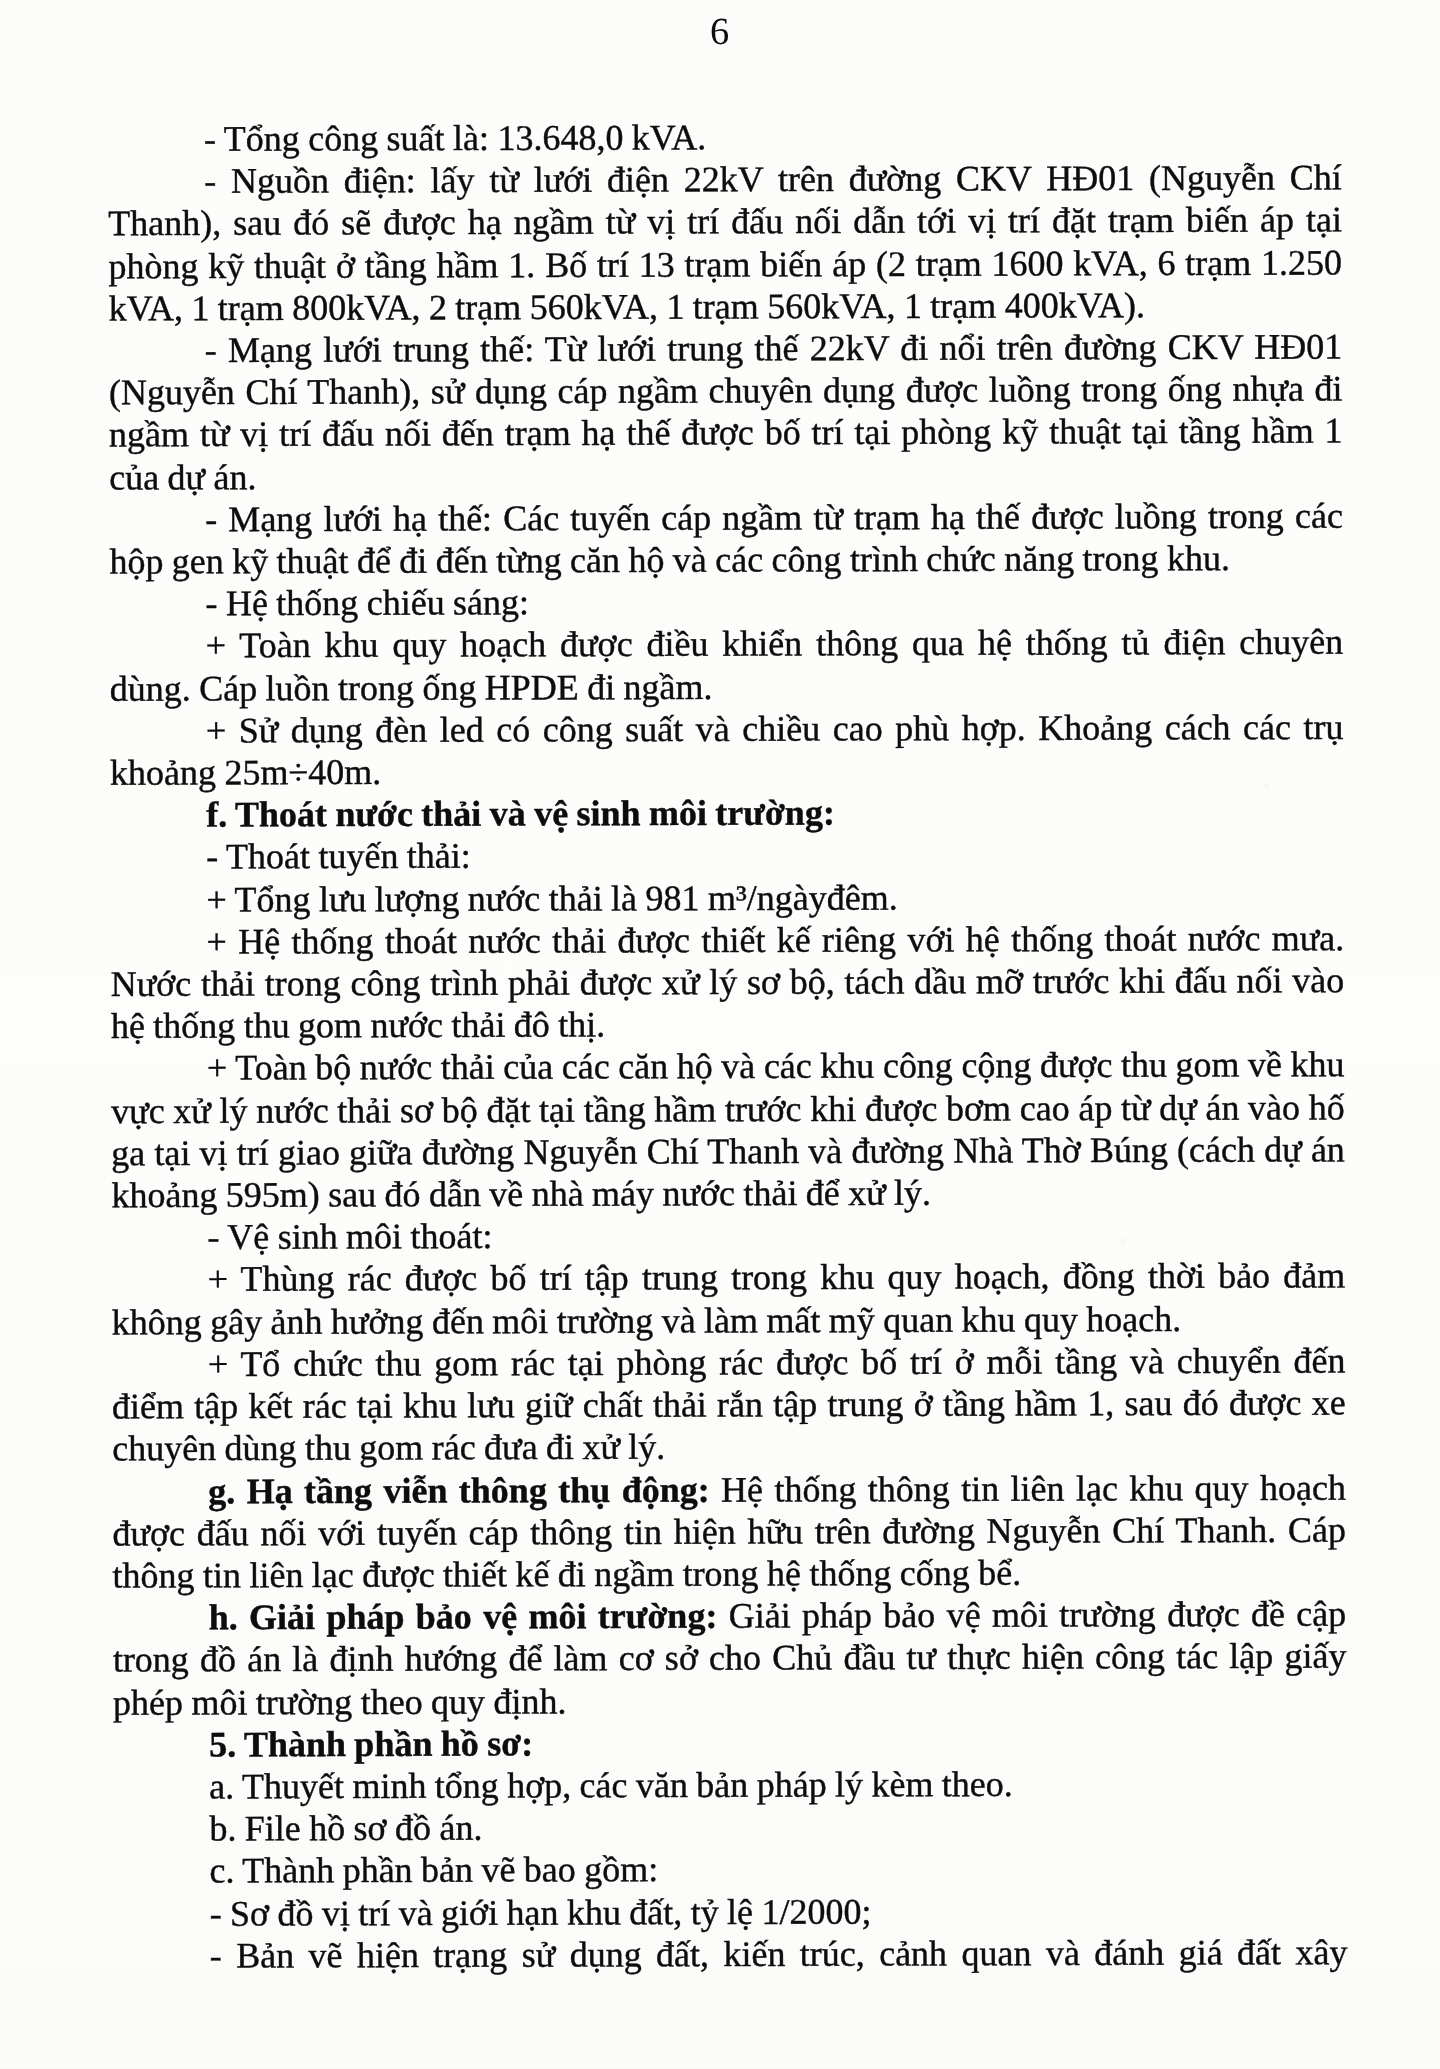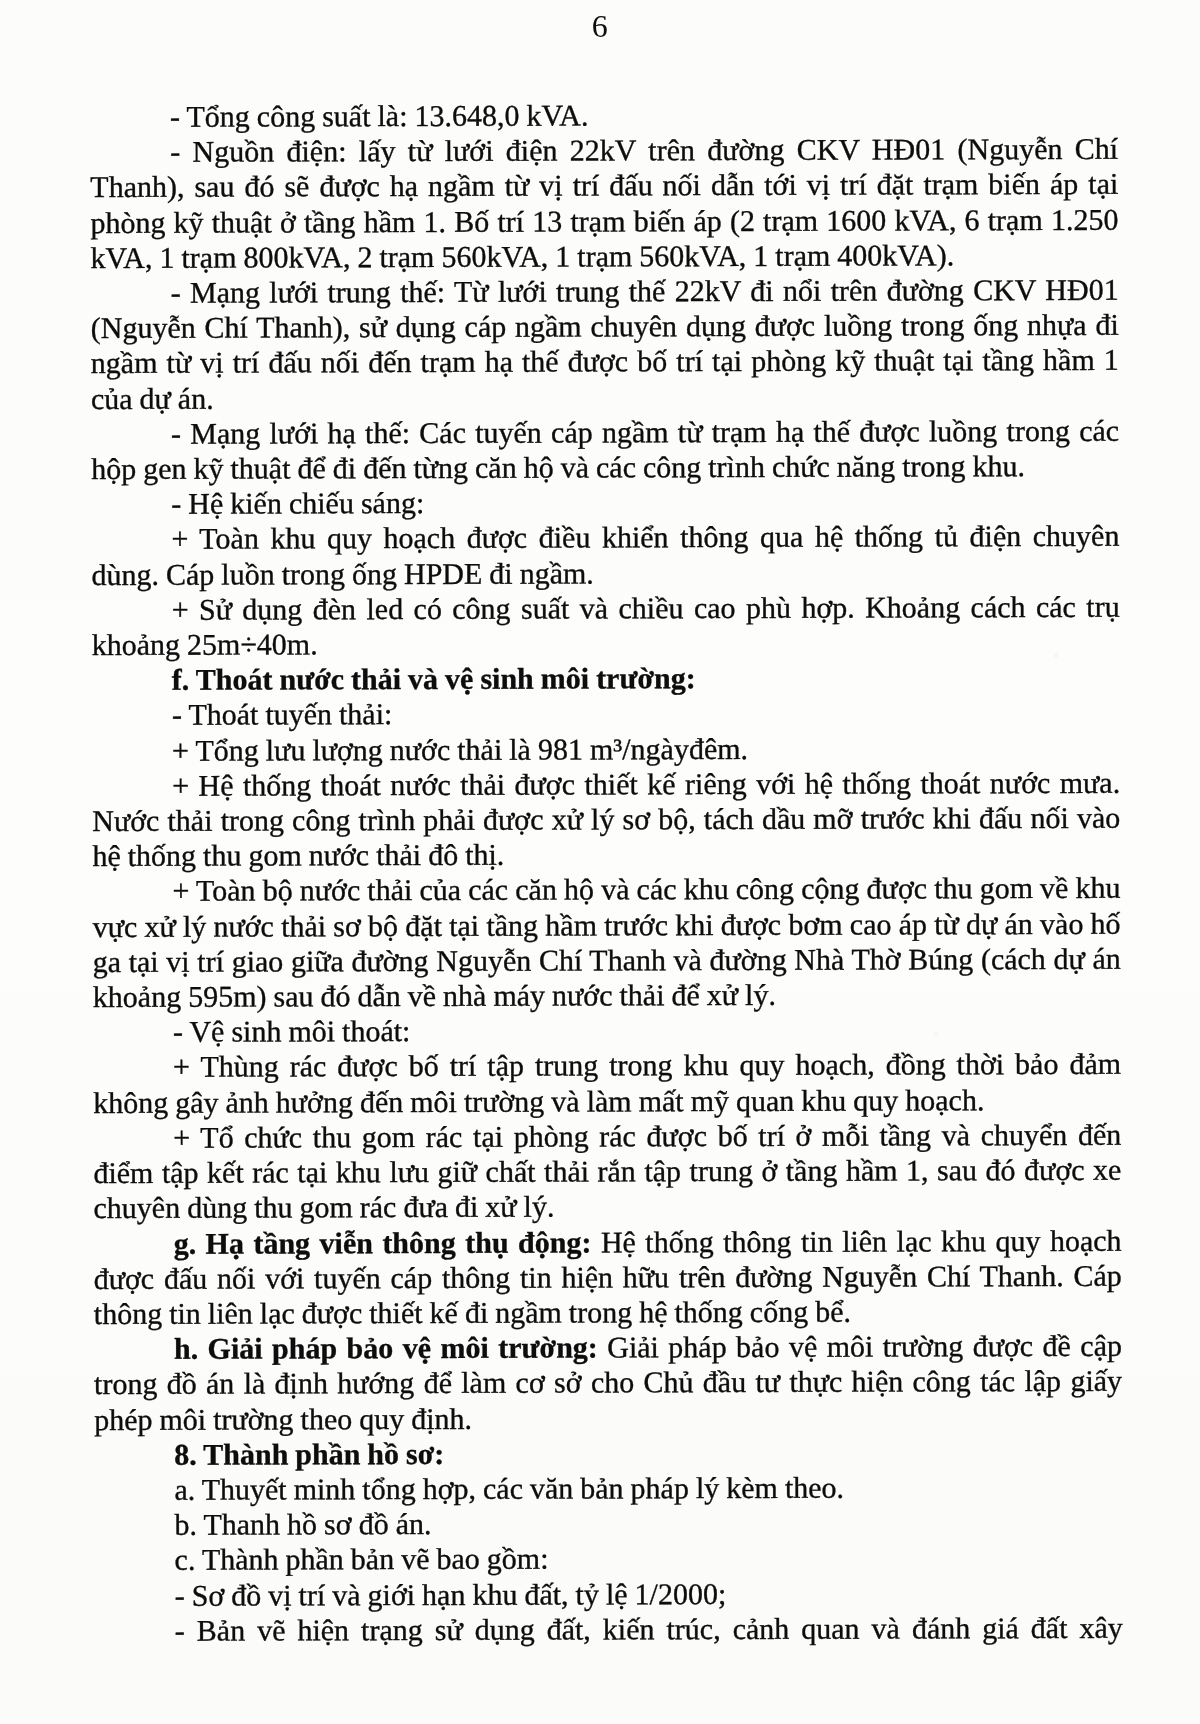--- a/index.html
+++ b/index.html
@@ -54,33 +54,33 @@
 </head>
 <body>
 
 <div class="page">
   <div class="page-number">6</div>
   <div class="doc-body" id="doc-body">
       <p class="para"><span>- Tổng công suất là: 13.648,0 kVA.</span></p>
       <p class="para"><span>- Nguồn điện: lấy từ lưới điện 22kV trên đường CKV HĐ01 (Nguyễn Chí Thanh), sau đó sẽ được hạ ngầm từ vị trí đấu nối dẫn tới vị trí đặt trạm biến áp tại phòng kỹ thuật ở tầng hầm 1. Bố trí 13 trạm biến áp (2 trạm 1600 kVA, 6 trạm 1.250 kVA, 1 trạm 800kVA, 2 trạm 560kVA, 1 trạm 560kVA, 1 trạm 400kVA).</span></p>
       <p class="para"><span>- Mạng lưới trung thế: Từ lưới trung thế 22kV đi nổi trên đường CKV HĐ01 (Nguyễn Chí Thanh), sử dụng cáp ngầm chuyên dụng được luồng trong ống nhựa đi ngầm từ vị trí đấu nối đến trạm hạ thế được bố trí tại phòng kỹ thuật tại tầng hầm 1 của dự án.</span></p>
       <p class="para"><span>- Mạng lưới hạ thế: Các tuyến cáp ngầm từ trạm hạ thế được luồng trong các hộp gen kỹ thuật để đi đến từng căn hộ và các công trình chức năng trong khu.</span></p>
-      <p class="para"><span>- Hệ kiến chiếu sáng:</span></p>
+      <p class="para"><span>- Hệ thống chiếu sáng:</span></p>
       <p class="para"><span>+ Toàn khu quy hoạch được điều khiển thông qua hệ thống tủ điện chuyên dùng. Cáp luồn trong ống HPDE đi ngầm.</span></p>
       <p class="para"><span>+ Sử dụng đèn led có công suất và chiều cao phù hợp. Khoảng cách các trụ khoảng 25m÷40m.</span></p>
       <p class="para bold"><span>f. Thoát nước thải và vệ sinh môi trường:</span></p>
       <p class="para"><span>- Thoát tuyến thải:</span></p>
       <p class="para"><span>+ Tổng lưu lượng nước thải là 981 m³/ngàyđêm.</span></p>
       <p class="para"><span>+ Hệ thống thoát nước thải được thiết kế riêng với hệ thống thoát nước mưa. Nước thải trong công trình phải được xử lý sơ bộ, tách dầu mỡ trước khi đấu nối vào hệ thống thu gom nước thải đô thị.</span></p>
       <p class="para"><span>+ Toàn bộ nước thải của các căn hộ và các khu công cộng được thu gom về khu vực xử lý nước thải sơ bộ đặt tại tầng hầm trước khi được bơm cao áp từ dự án vào hố ga tại vị trí giao giữa đường Nguyễn Chí Thanh và đường Nhà Thờ Búng (cách dự án khoảng 595m) sau đó dẫn về nhà máy nước thải để xử lý.</span></p>
       <p class="para"><span>- Vệ sinh môi thoát:</span></p>
       <p class="para"><span>+ Thùng rác được bố trí tập trung trong khu quy hoạch, đồng thời bảo đảm không gây ảnh hưởng đến môi trường và làm mất mỹ quan khu quy hoạch.</span></p>
       <p class="para"><span>+ Tổ chức thu gom rác tại phòng rác được bố trí ở mỗi tầng và chuyển đến điểm tập kết rác tại khu lưu giữ chất thải rắn tập trung ở tầng hầm 1, sau đó được xe chuyên dùng thu gom rác đưa đi xử lý.</span></p>
       <p class="para"><span class="lead">g. Hạ tầng viễn thông thụ động:</span><span> Hệ thống thông tin liên lạc khu quy hoạch được đấu nối với tuyến cáp thông tin hiện hữu trên đường Nguyễn Chí Thanh. Cáp thông tin liên lạc được thiết kế đi ngầm trong hệ thống cống bể.</span></p>
       <p class="para"><span class="lead">h. Giải pháp bảo vệ môi trường:</span><span> Giải pháp bảo vệ môi trường được đề cập trong đồ án là định hướng để làm cơ sở cho Chủ đầu tư thực hiện công tác lập giấy phép môi trường theo quy định.</span></p>
-      <p class="para bold"><span>8. Thành phần hồ sơ:</span></p>
+      <p class="para bold"><span>5. Thành phần hồ sơ:</span></p>
       <p class="para"><span>a. Thuyết minh tổng hợp, các văn bản pháp lý kèm theo.</span></p>
-      <p class="para"><span>b. Thanh hồ sơ đồ án.</span></p>
+      <p class="para"><span>b. File hồ sơ đồ án.</span></p>
       <p class="para"><span>c. Thành phần bản vẽ bao gồm:</span></p>
       <p class="para"><span>- Sơ đồ vị trí và giới hạn khu đất, tỷ lệ 1/2000;</span></p>
       <p class="para jlast"><span>- Bản vẽ hiện trạng sử dụng đất, kiến trúc, cảnh quan và đánh giá đất xây</span></p>
     </div>
 </div>
 
 </body></html>

